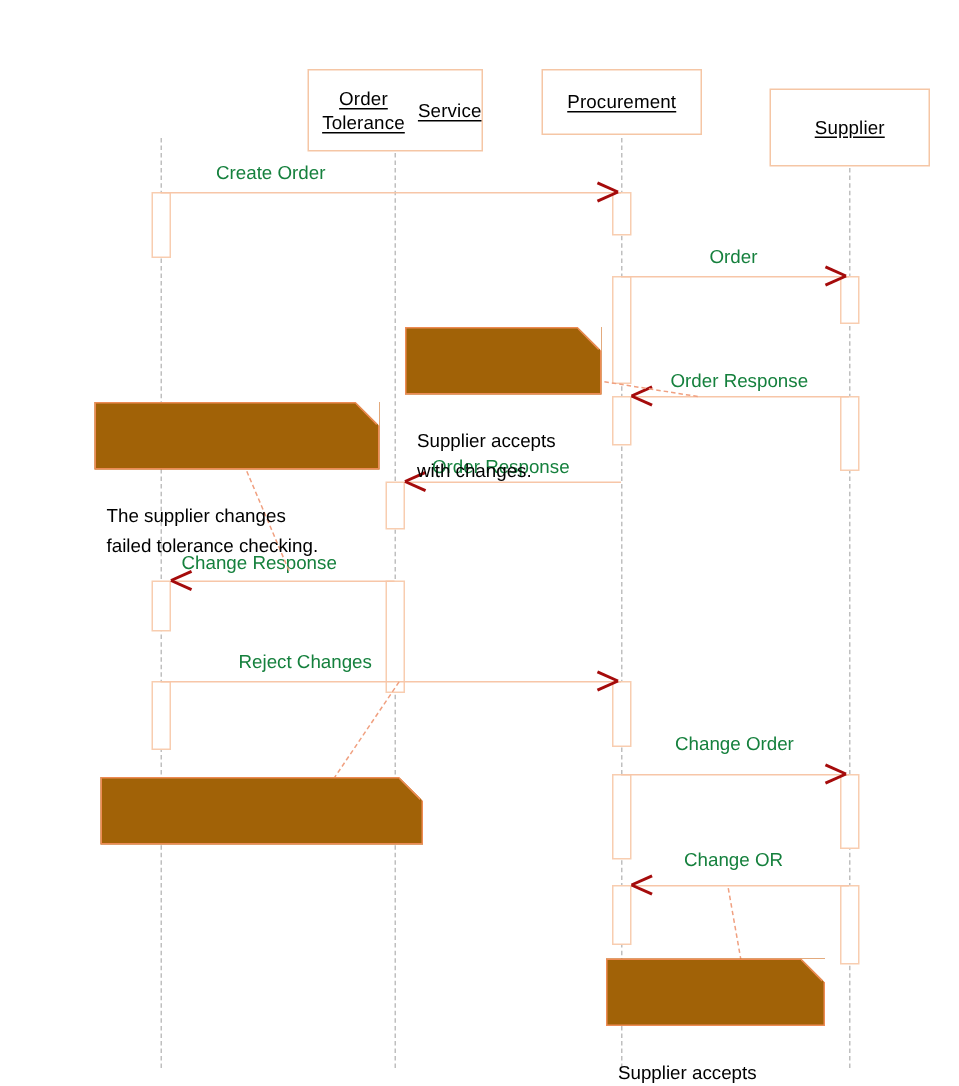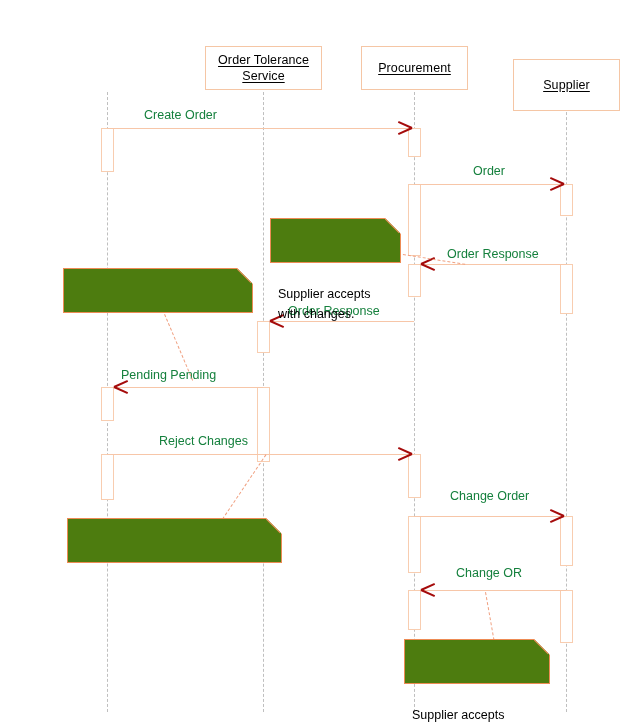--- a/index.html
+++ b/index.html
@@ -63,21 +63,21 @@
   .arrowhead i.up{ transform:rotate(-24deg); }
   .arrowhead i.dn{ transform:rotate(24deg); }
   .arrowhead.left i{ transform-origin:0% 50%; }
   .arrowhead.left i.up{ transform:rotate(24deg); }
   .arrowhead.left i.dn{ transform:rotate(-24deg); }
 
   
   .note{
     position:absolute;
     box-sizing:border-box;
-    background:#4d7c0f;
+    background:#a16207;
     color:#000000;
     font-size:12.5px;
     line-height:20px;
     padding:5px 0 4px 7px;
     border:1px solid #ed8b54;
     border-top:1px solid #ed8b54;
     white-space:pre-line;
   }
   .note .foldtop{
     position:absolute;
@@ -114,21 +114,21 @@
 <body>
 
 <div id="canvas">
 
   <div class="lifeline" style="left:107px;top:92px;height:620px;"></div>
   <div class="lifeline" style="left:263px;top:92px;height:620px;"></div>
   <div class="lifeline" style="left:414px;top:92px;height:620px;"></div>
   <div class="lifeline" style="left:566px;top:92px;height:620px;"></div>
 
 
-  <div class="participant" style="left:205px;top:46px;width:117px;height:44px;flex-direction:column;justify-content:center;">
+  <div class="participant" style="left:205px;top:46px;width:117px;height:55px;flex-direction:row;justify-content:flex-start;">
     <span class="plabel">Order Tolerance </span>
     <span class="plabel">Service</span>
   </div>
 
   <div class="participant" style="left:361px;top:46px;width:107px;height:44px;">
     <span class="plabel">Procurement</span>
   </div>
 
   <div class="participant" style="left:513px;top:59px;width:107px;height:52px;">
     <span class="plabel">Supplier</span>
@@ -175,21 +175,21 @@
   </div>
 
   <div class="msgline" style="left:270px;top:321px;width:144px;"></div>
   <div class="msglabel" style="left:288px;top:304px;">Order Response</div>
   <div class="arrowhead left" style="left:270px;top:314px;">
     <i class="up"></i>
       <i class="dn"></i>
   </div>
 
   <div class="msgline" style="left:114px;top:387px;width:149px;"></div>
-  <div class="msglabel" style="left:121px;top:368px;">Pending Pending</div>
+  <div class="msglabel" style="left:121px;top:368px;">Change Response</div>
   <div class="arrowhead left" style="left:114px;top:380px;">
     <i class="up"></i>
       <i class="dn"></i>
   </div>
 
   <div class="msgline" style="left:107px;top:454px;width:307px;"></div>
   <div class="msglabel" style="left:139px;top:434px;margin-left:20px;">Reject Changes</div>
   <div class="arrowhead" style="left:397px;top:447px;">
     <i class="up"></i>
       <i class="dn"></i>
@@ -217,20 +217,22 @@
   <div class="note" style="left:270px;top:218px;width:131px;height:45px;">
     <span class="cut"></span>
     <span class="foldtop"></span>
     <span>Supplier accepts
 with changes.</span>
   </div>
 
   <div class="note" style="left:63px;top:268px;width:190px;height:45px;">
     <span class="cut"></span>
     <span class="foldtop"></span>
+    <span>The supplier changes
+failed tolerance checking.</span>
   </div>
 
   <div class="note" style="left:67px;top:518px;width:215px;height:45px;">
     <span class="cut"></span>
     <span class="foldtop"></span>
   </div>
 
   <div class="note" style="left:404px;top:639px;width:146px;height:45px;">
     <span class="cut"></span>
     <span class="foldtop"></span>

